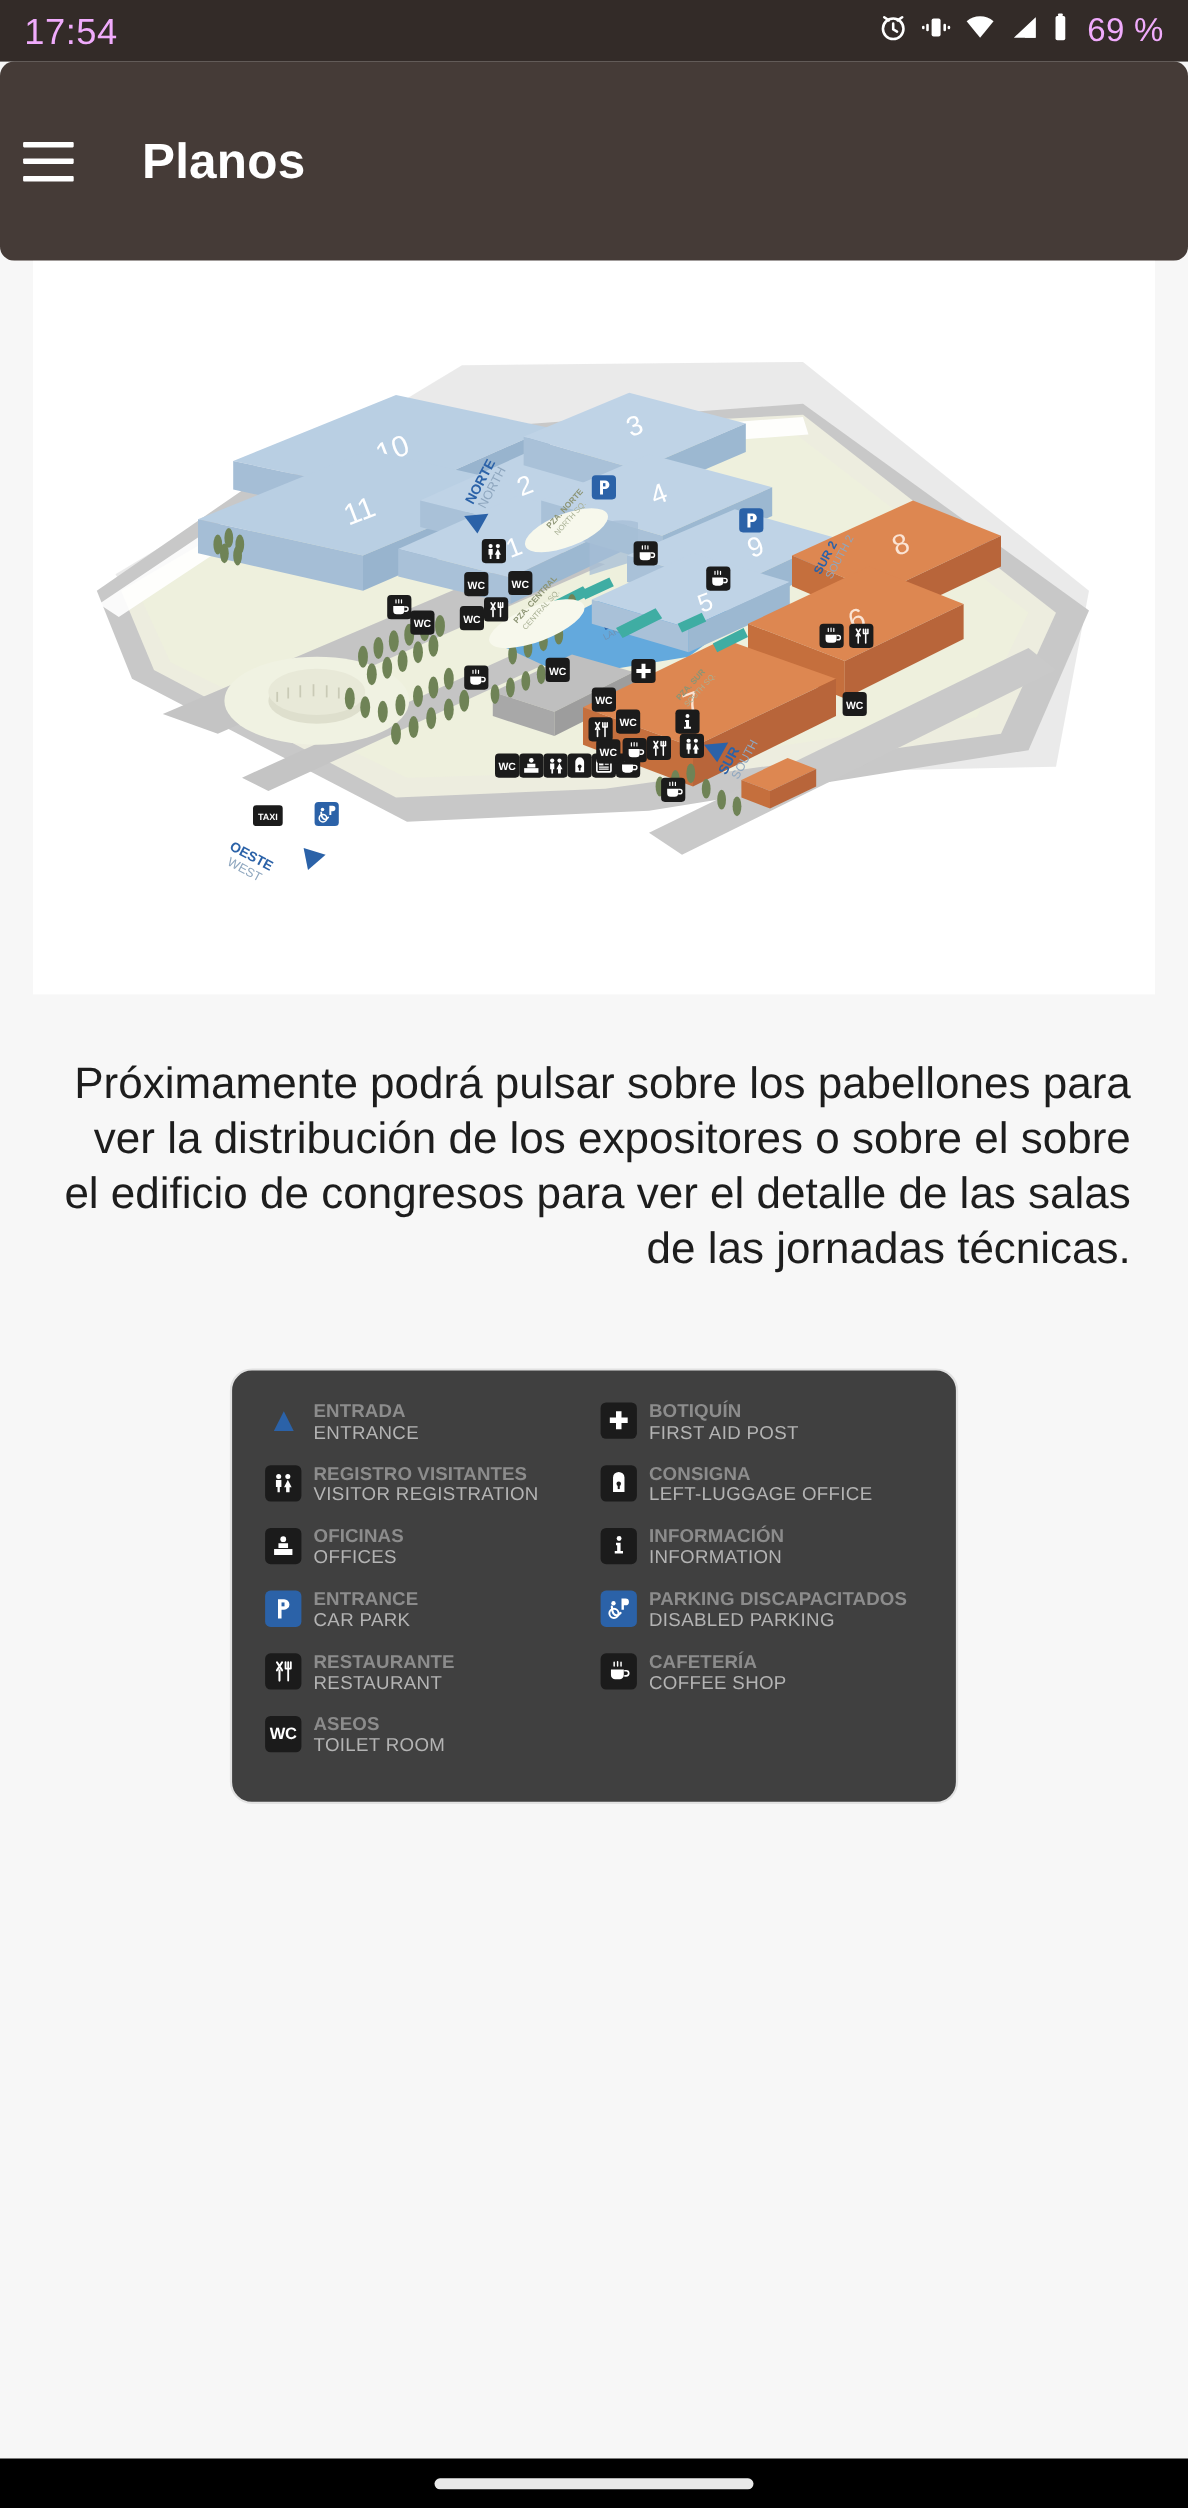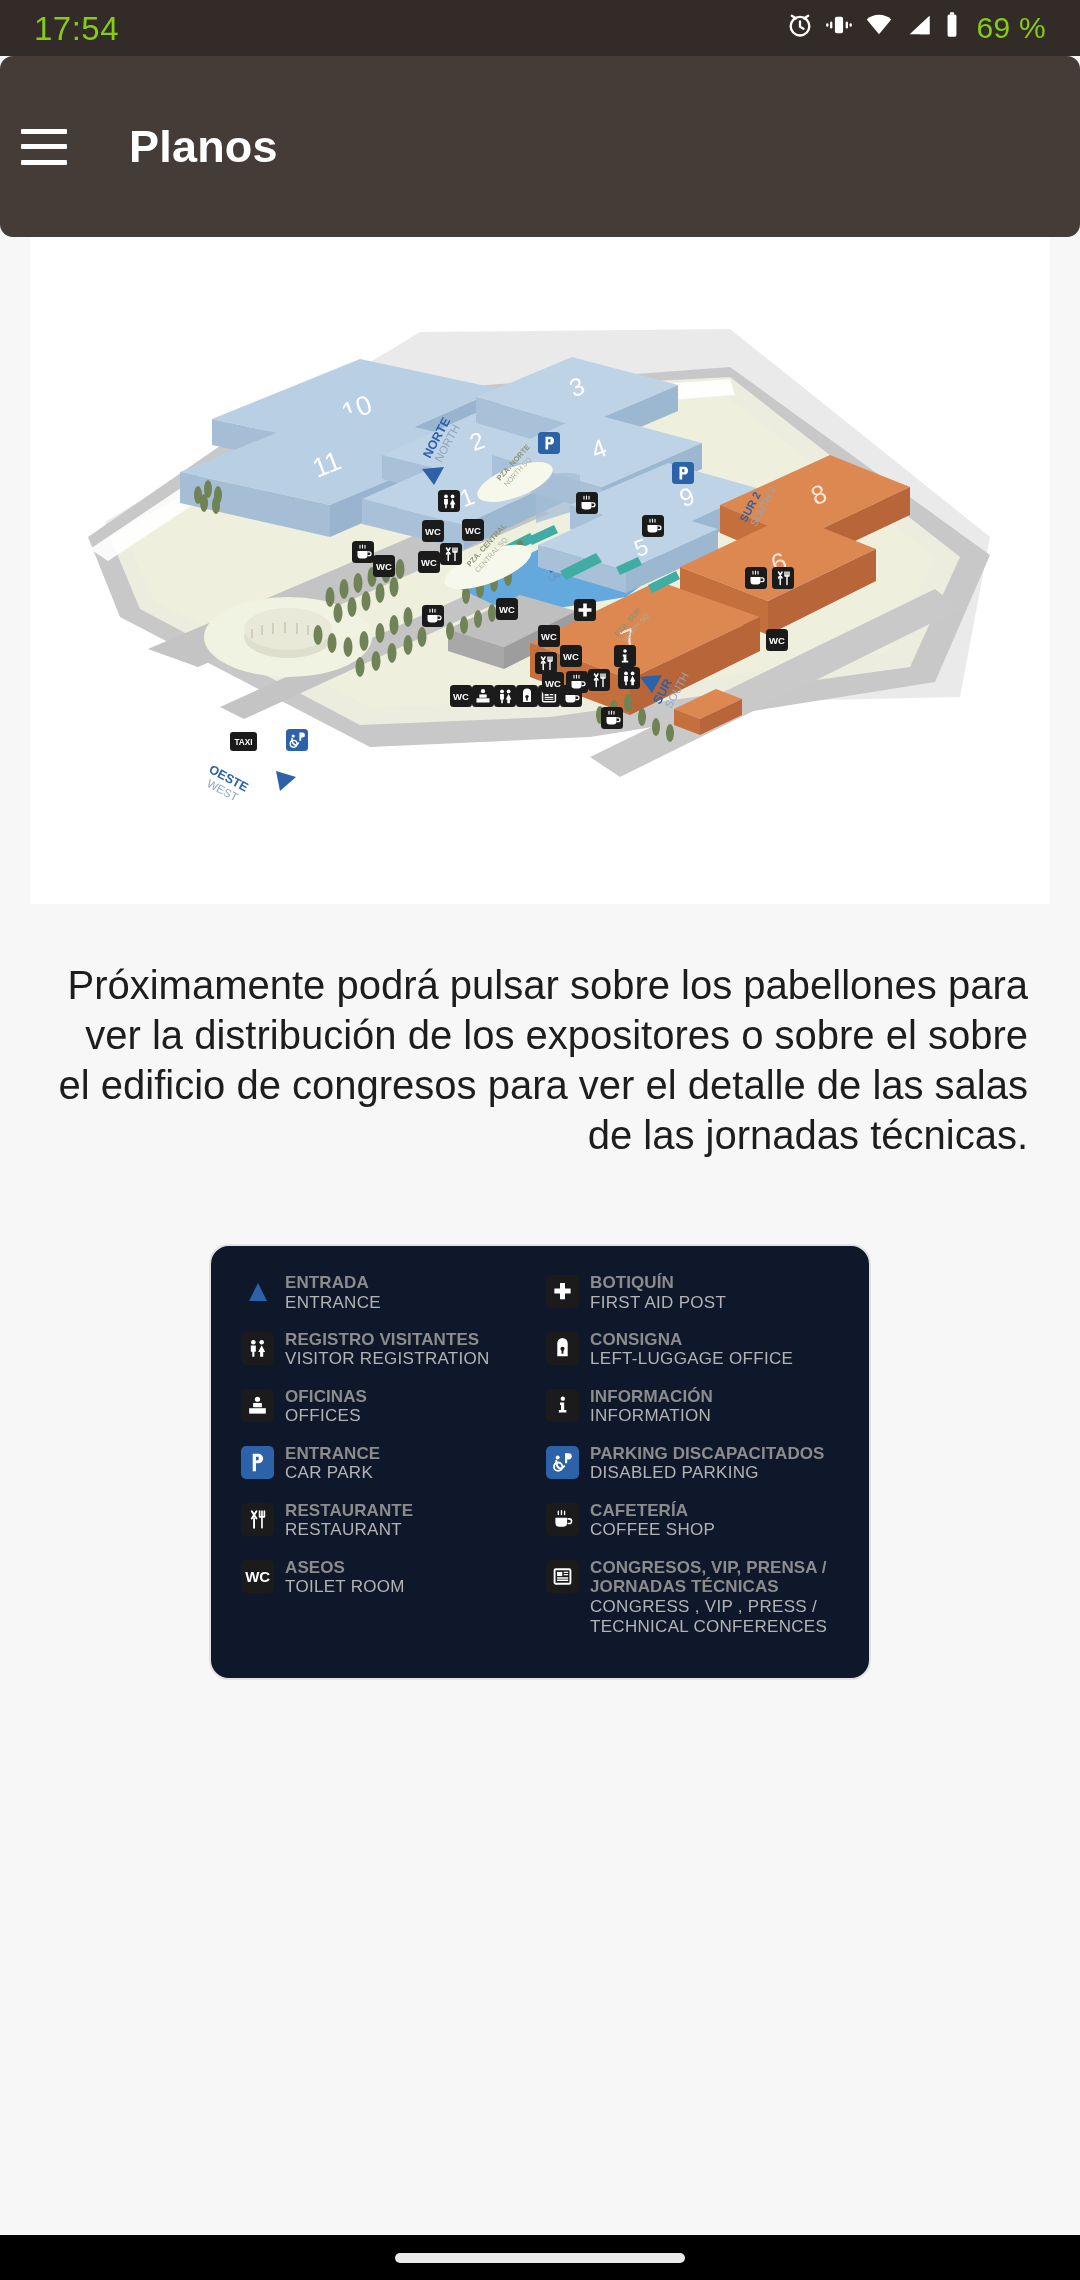--- a/index.html
+++ b/index.html
@@ -9,22 +9,22 @@
     font-family: "Liberation Sans", sans-serif;
     overflow: hidden;
   }
 
   
   .status-bar {
     height: 56px;
     background: #332b28;
     display: flex;
     align-items: center;
-    padding: 0 34px;
-    color: #84cc16;
+    padding: 0 22px;
+    color: #f0abfc;
   }
   .status-time {
     font-size: 33px;
     font-weight: 400;
     letter-spacing: 0.5px;
     line-height: 1;
   }
   .status-spacer { flex: 1; }
   .status-icons {
     display: flex;
@@ -99,21 +99,21 @@
   
   .legend-wrap {
     display: flex;
     justify-content: center;
     margin-top: 84px;
   }
   .legend {
     width: 662px;
     border: 2px solid #e2e2e2;
     border-radius: 20px;
-    background: #0f172a;
+    background: #404040;
     padding: 26px 30px 24px 30px;
     display: flex;
     gap: 12px;
   }
   .legend-col { flex: 1 1 0; display: flex; flex-direction: column; }
   .legend-item {
     display: flex;
     align-items: flex-start;
     gap: 11px;
     margin-bottom: 16px;
@@ -715,33 +715,20 @@
                 <path d="M16.8 11.4 h1.7 a2.2 2.2 0 0 1 0 4.4 h-1.7" fill="none" stroke="#fff" stroke-width="1.5"></path>
                 <path d="M8 4 v3.2 M11 3.6 v3.6 M14 4 v3.2" stroke="#fff" stroke-width="1.3" stroke-linecap="round"></path>
               </svg>
           </div>
           <div class="legend-text">
             <div class="legend-es">CAFETERÍA</div>
             <div class="legend-en">COFFEE SHOP</div>
           </div>
         </div>
 
-        <div class="legend-item">
-          <div class="legend-icon">
-            <svg width="25" height="25" viewBox="0 0 24 24">
-                <rect x="4.4" y="5" width="15.2" height="14" rx="1.2" fill="none" stroke="#fff" stroke-width="1.8"></rect>
-                <rect x="6.8" y="7.6" width="5" height="4" fill="#fff"></rect>
-                <path d="M13.2 8 h4.2 M13.2 10.2 h4.2 M6.8 13.4 h10.6 M6.8 15.6 h10.6" stroke="#fff" stroke-width="1.3"></path>
-              </svg>
-          </div>
-          <div class="legend-text">
-            <div class="legend-es">CONGRESOS, VIP, PRENSA / JORNADAS TÉCNICAS</div>
-            <div class="legend-en">CONGRESS , VIP , PRESS / TECHNICAL CONFERENCES</div>
-          </div>
-        </div>
 
       </div>
     </div>
   </div>
 
 </div>
 
 <div class="nav-bar">
   <div class="nav-pill"></div>
 </div>

